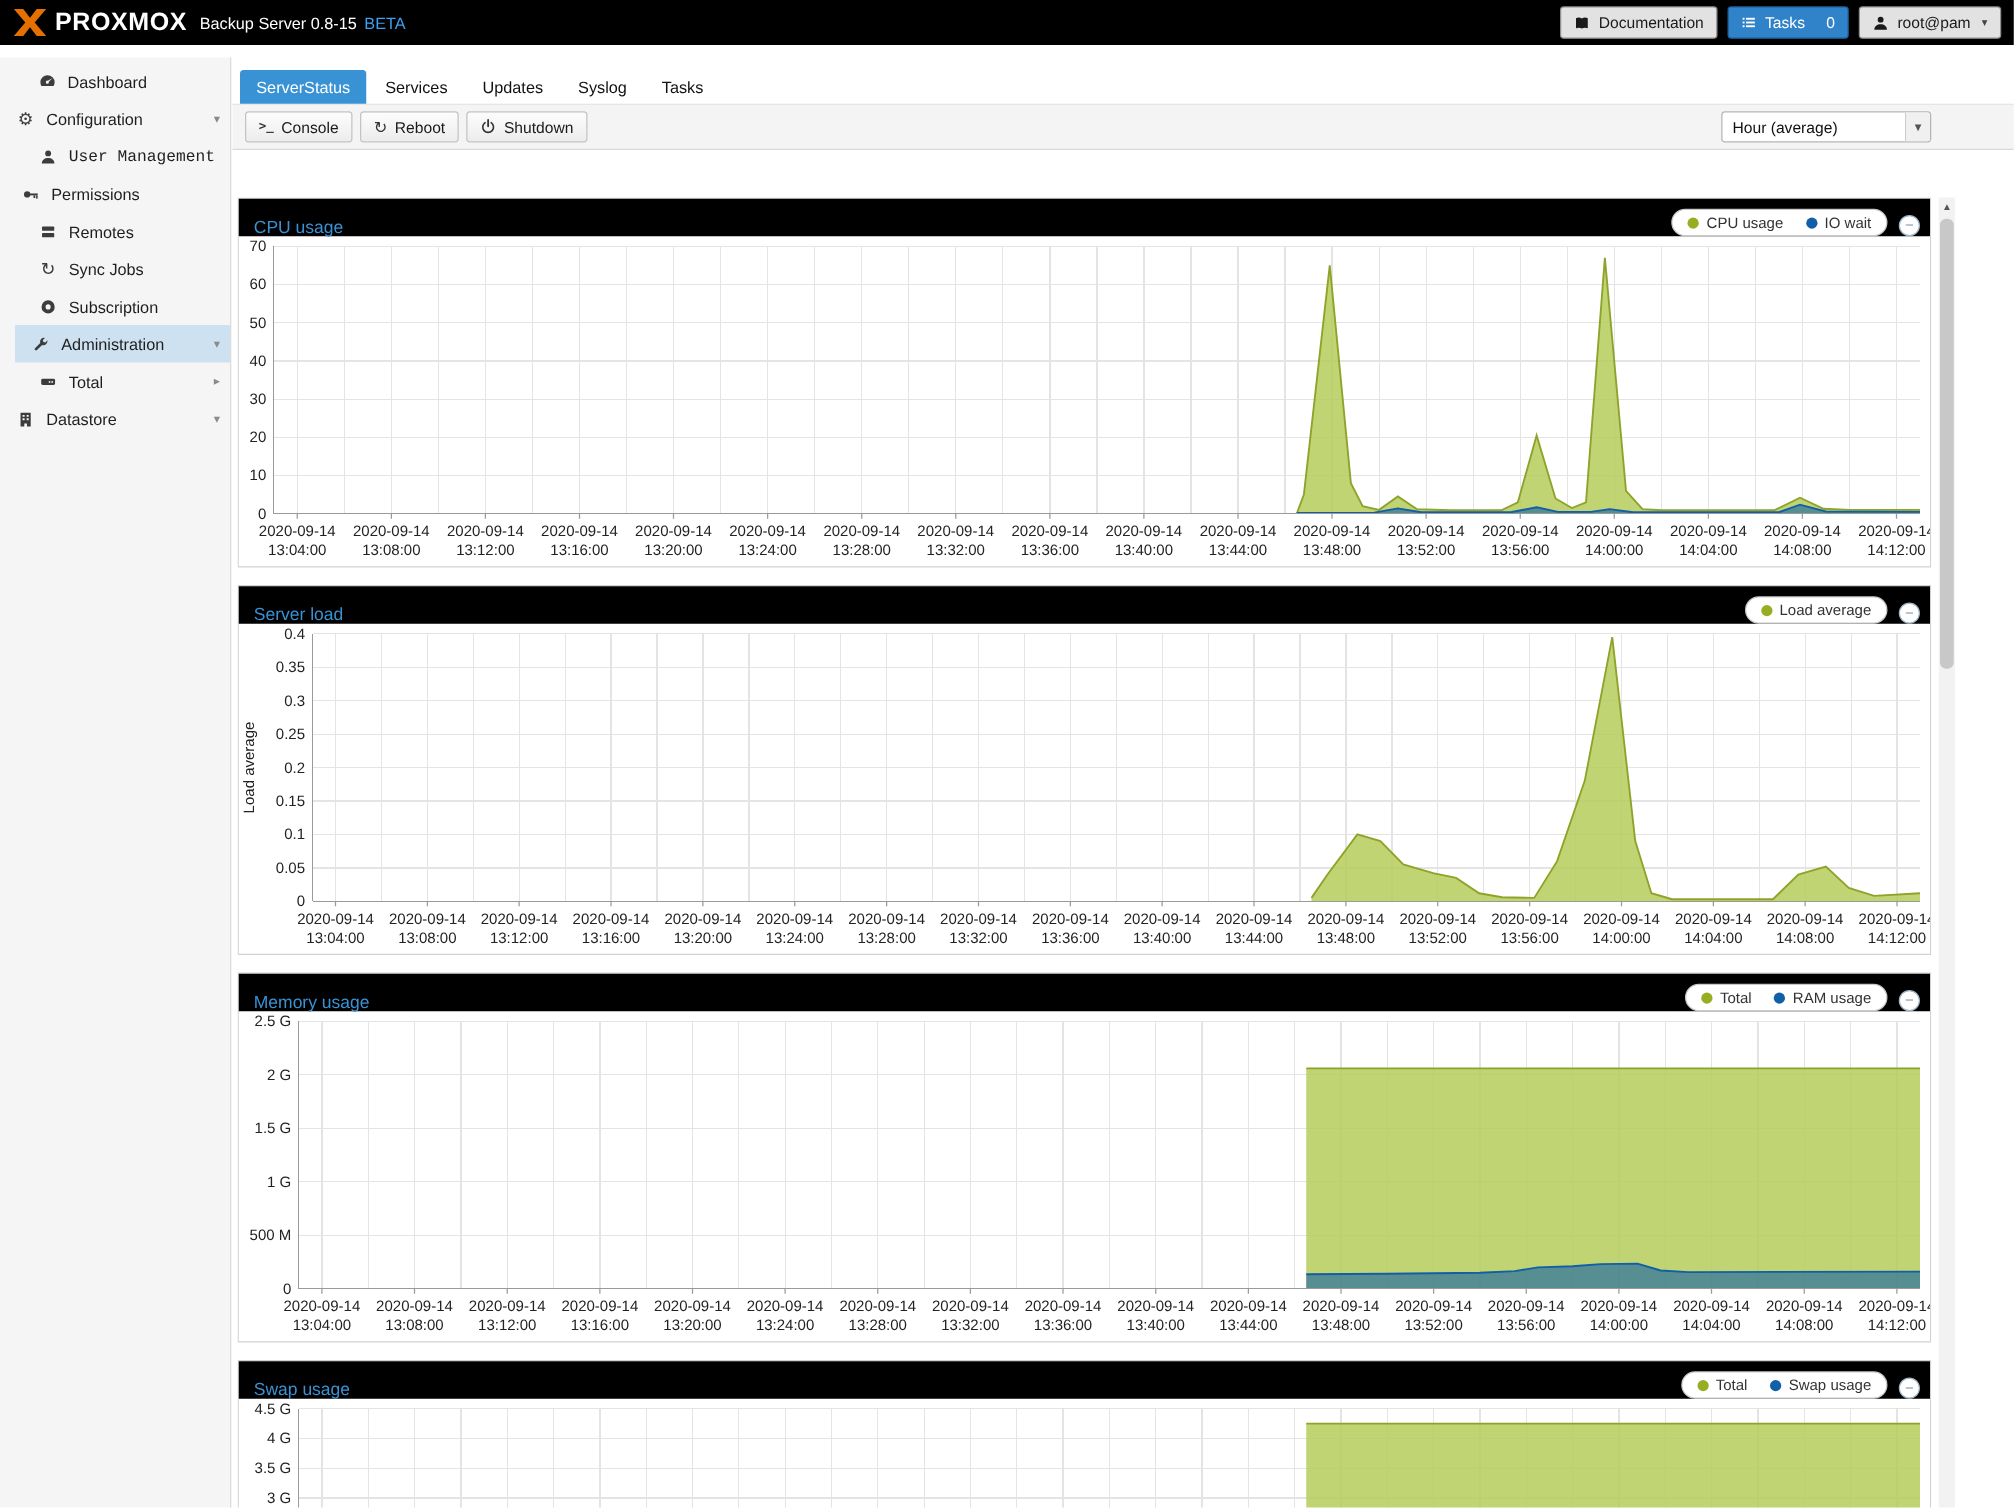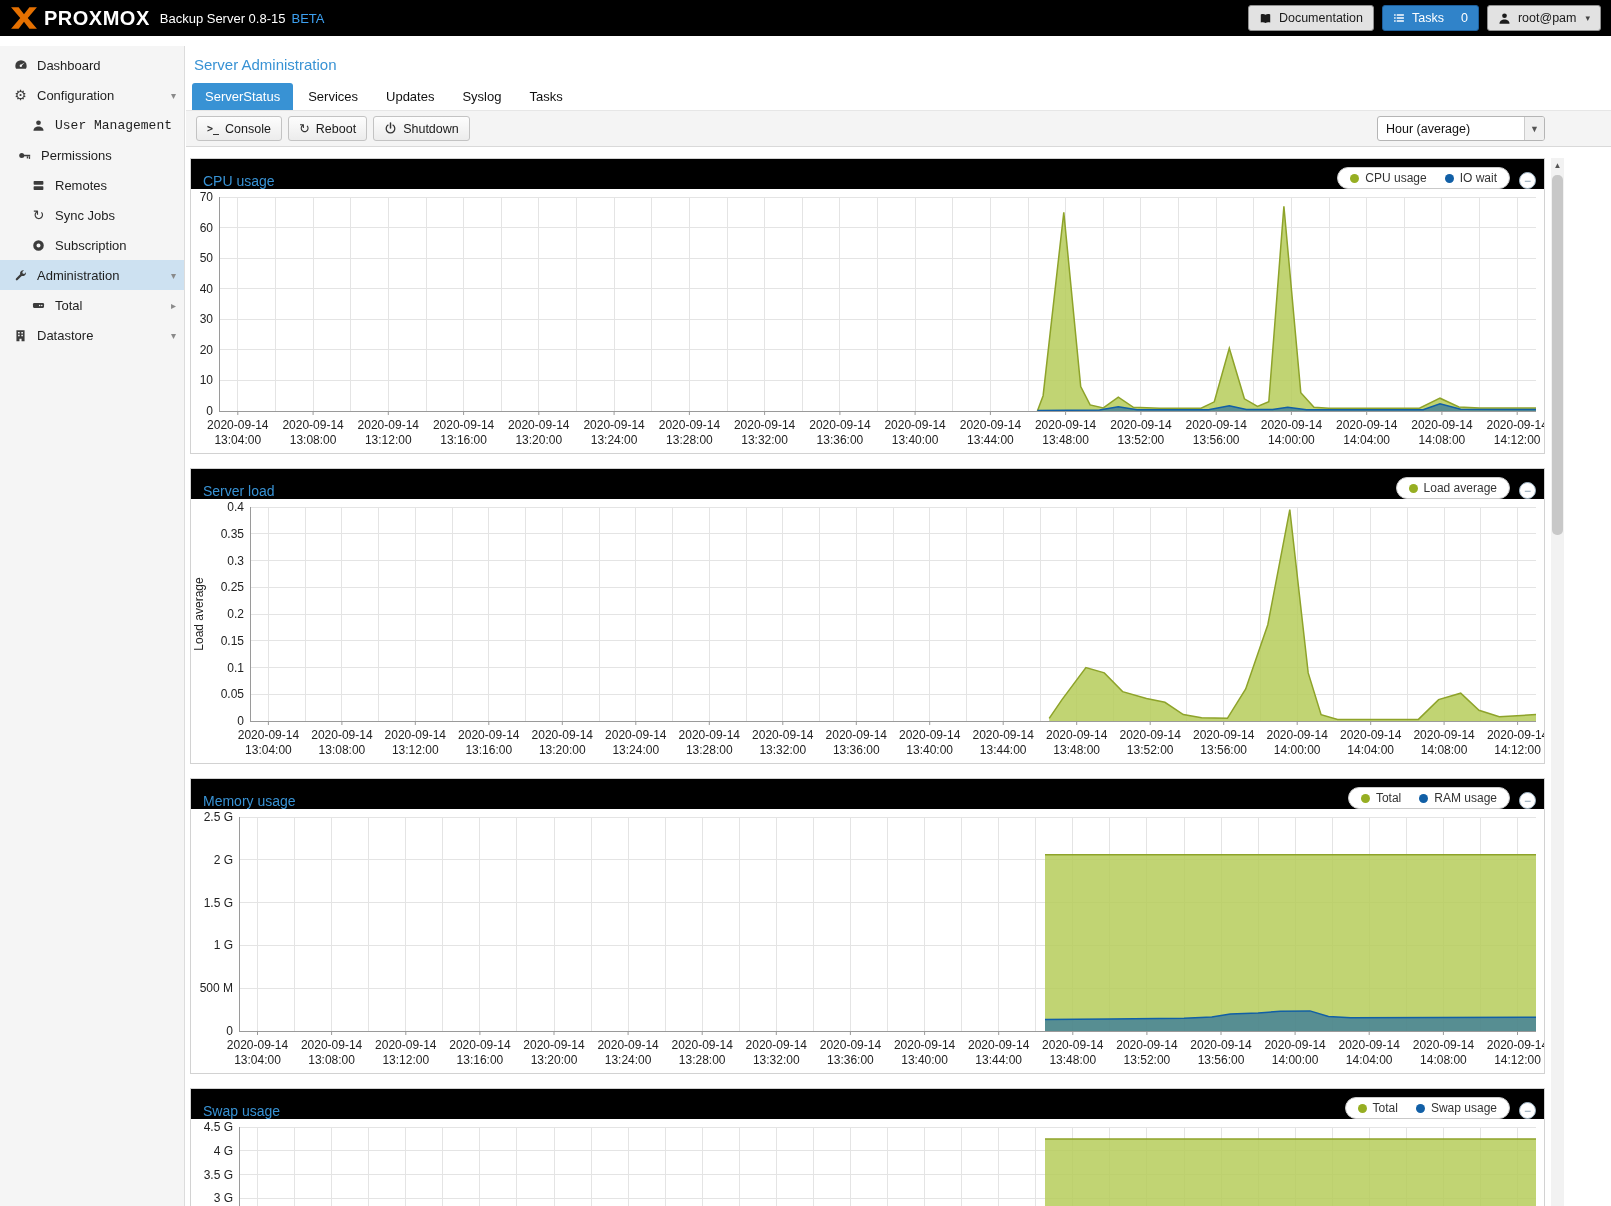--- a/index.html
+++ b/index.html
@@ -116,21 +116,21 @@
             <path d="M1.8 14.5c0-3.4 2.8-5.3 6.2-5.3s6.2 1.9 6.2 5.3z"></path>
           </svg>
         </span>
       <span>root@pam</span>
       <span class="caret">▾</span>
     </button>
   </div>
 </div>
 
 <nav class="sidebar" id="sidebar">
-    <div class="nav-item" style="padding-left: 12px;">
+    <div class="nav-item" style="padding-left: 12px; margin-left: 17px;">
       <span class="nav-icon">
         <svg width="14" height="14" viewBox="0 0 16 16" fill="currentColor" xmlns="http://www.w3.org/2000/svg">
           <path d="M8 2.5A6.5 6.5 0 0 0 1.5 9c0 1.2.33 2.3.9 3.25h11.2A6.47 6.47 0 0 0 14.5 9 6.5 6.5 0 0 0 8 2.5zm4.4 2.7L9.2 8.4a1.4 1.4 0 1 1-1-.9l4.2-2.3z"></path>
         </svg>
       </span>
       <span class="nav-label">Dashboard</span>
     </div>
     <div class="nav-item" style="padding-left: 12px;">
       <span class="nav-icon">
         <span style="font-size:14px;line-height:1">⚙</span>
@@ -174,21 +174,21 @@
       <span class="nav-label">Sync Jobs</span>
     </div>
     <div class="nav-item" style="padding-left: 30px;">
       <span class="nav-icon">
         <svg width="13" height="13" viewBox="0 0 16 16" fill="currentColor" xmlns="http://www.w3.org/2000/svg">
           <path fill-rule="evenodd" d="M8 1.5a6.5 6.5 0 1 1 0 13 6.5 6.5 0 0 1 0-13zm0 4a2.5 2.5 0 1 0 0 5 2.5 2.5 0 0 0 0-5z"></path>
         </svg>
       </span>
       <span class="nav-label">Subscription</span>
     </div>
-    <div class="nav-item selected" style="padding-left: 12px;">
+    <div class="nav-item selected" style="padding-left: 12px; margin-left: 12px;">
       <span class="nav-icon">
         <svg width="13" height="13" viewBox="0 0 16 16" fill="currentColor" xmlns="http://www.w3.org/2000/svg">
           <path d="M14.7 4.9a3.9 3.9 0 0 1-5.2 3.6l-5.1 5.1a1.33 1.33 0 0 1-1.9-1.9l5.1-5.1a3.9 3.9 0 0 1 4.7-5l-2.1 2.1.5 1.9 1.9.5 2.1-2.1z"></path>
         </svg>
       </span>
       <span class="nav-label">Administration</span>
       <span class="nav-arrow">▾</span>
     </div>
     <div class="nav-item" style="padding-left: 30px;">
       <span class="nav-icon">
@@ -206,21 +206,20 @@
         <svg width="13" height="13" viewBox="0 0 16 16" fill="currentColor" xmlns="http://www.w3.org/2000/svg">
           <path fill-rule="evenodd" d="M3 1.5h10V15H9.3v-3H6.7v3H3V1.5zm2 2.1v1.8h2V3.6H5zm4 0v1.8h2V3.6H9zM5 7v1.8h2V7H5zm4 0v1.8h2V7H9z"></path>
         </svg>
       </span>
       <span class="nav-label">Datastore</span>
       <span class="nav-arrow">▾</span>
     </div>
   </nav>
 
 <div class="main">
-  <div class="main-title">Server Administration</div>
   <div class="tabs" id="tabs">
       <button class="tab active">ServerStatus</button>
       <button class="tab">Services</button>
       <button class="tab">Updates</button>
       <button class="tab">Syslog</button>
       <button class="tab">Tasks</button>
     </div>
   <div class="toolbar">
     <div class="tb-group" id="toolbar-buttons">
         <button class="tbtn">

